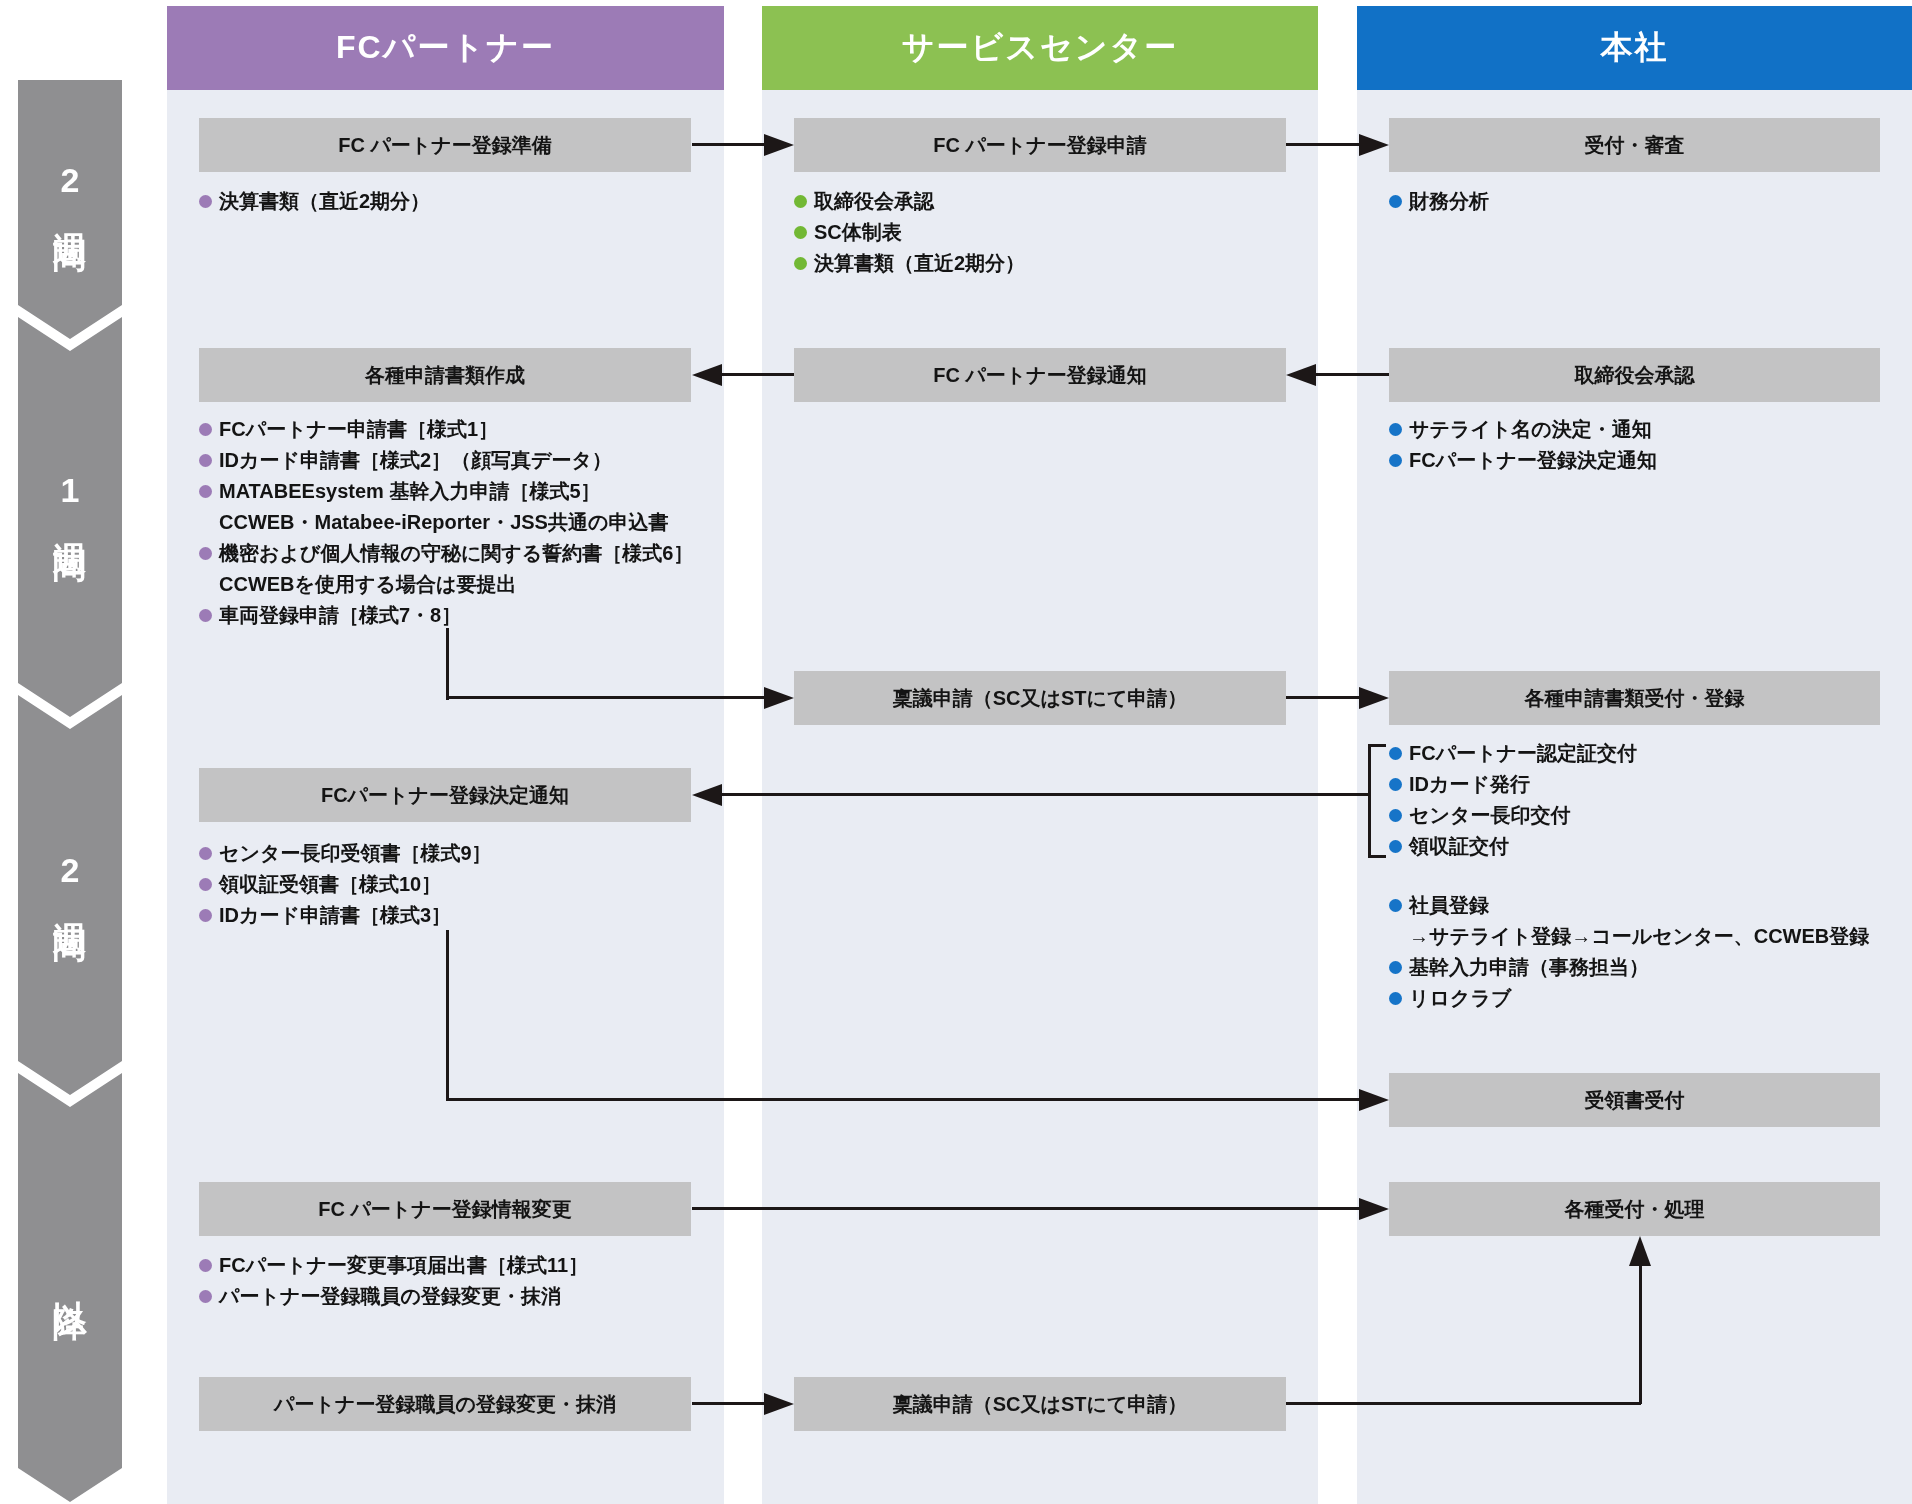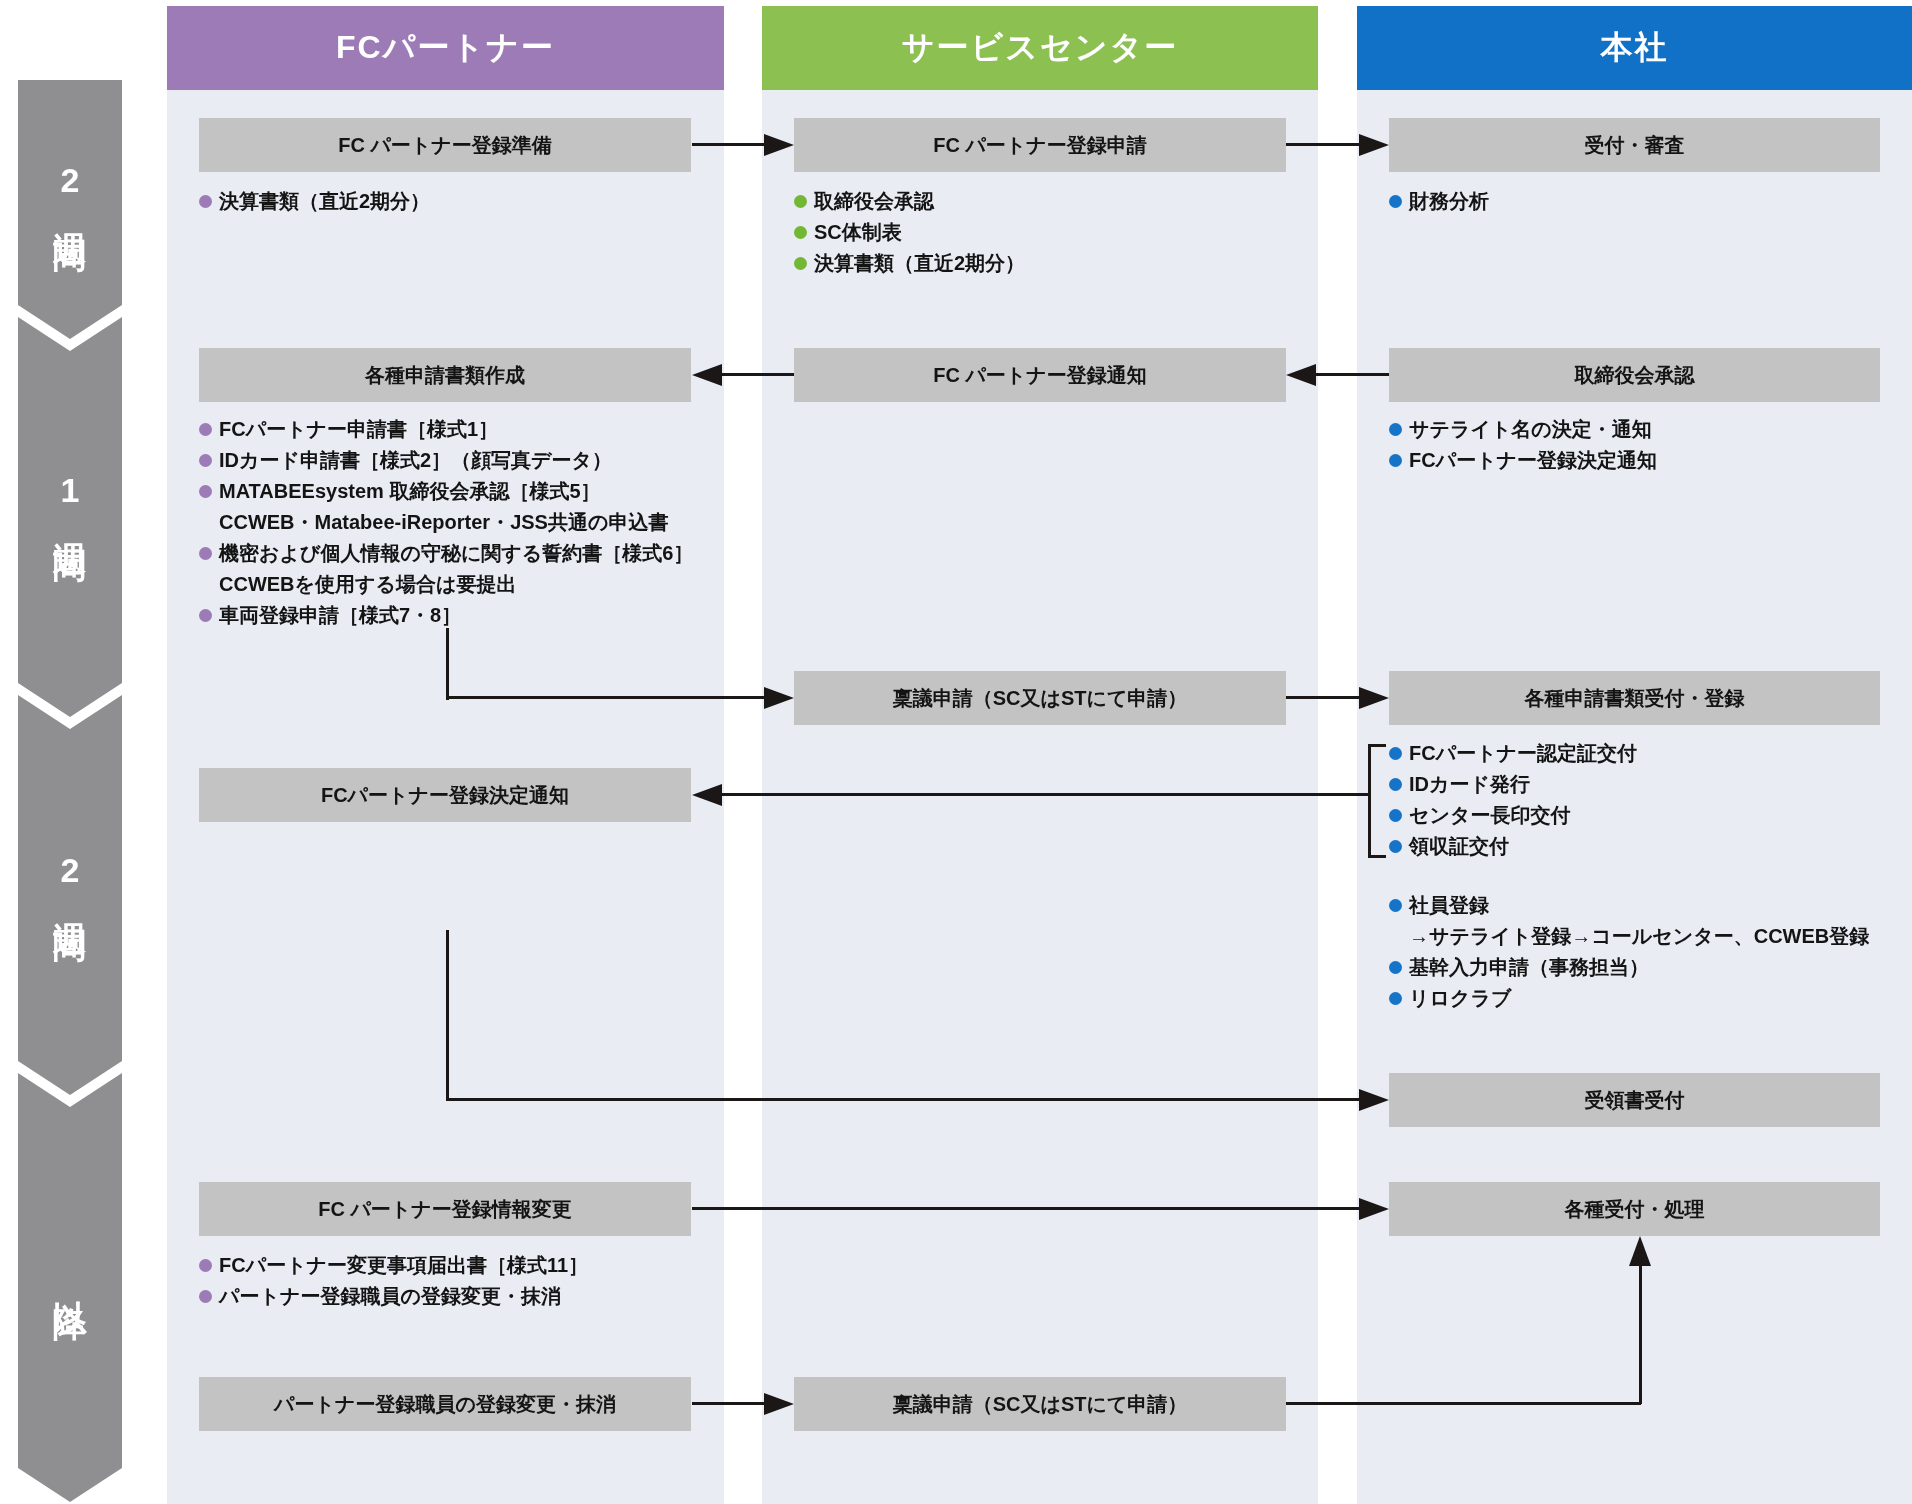--- a/index.html
+++ b/index.html
@@ -120,21 +120,21 @@
     <div class="bline">
         <span class="dot"></span>
         <span>FCパートナー申請書［様式1］</span>
       </div>
     <div class="bline">
         <span class="dot"></span>
         <span>IDカード申請書［様式2］（顔写真データ）</span>
       </div>
     <div class="bline">
         <span class="dot"></span>
-        <span>MATABEEsystem 取締役会承認［様式5］</span>
+        <span>MATABEEsystem 基幹入力申請［様式5］</span>
       </div>
     <div class="bline sub">
         <span>CCWEB・Matabee-iReporter・JSS共通の申込書</span>
       </div>
     <div class="bline">
         <span class="dot"></span>
         <span>機密および個人情報の守秘に関する誓約書［様式6］</span>
       </div>
     <div class="bline sub">
         <span>CCWEBを使用する場合は要提出</span>
@@ -168,20 +168,34 @@
     <div class="bline">
         <span class="dot"></span>
         <span>センター長印交付</span>
       </div>
     <div class="bline">
         <span class="dot"></span>
         <span>領収証交付</span>
       </div>
   </div>
 
+  <div class="bullets g-fc" style="left:199px;top:838px">
+    <div class="bline">
+        <span class="dot"></span>
+        <span>センター長印受領書［様式9］</span>
+      </div>
+    <div class="bline">
+        <span class="dot"></span>
+        <span>領収証受領書［様式10］</span>
+      </div>
+    <div class="bline">
+        <span class="dot"></span>
+        <span>IDカード申請書［様式3］</span>
+      </div>
+  </div>
 
   <div class="bullets g-ho" style="left:1389px;top:890px">
     <div class="bline">
         <span class="dot"></span>
         <span>社員登録</span>
       </div>
     <div class="bline sub">
         <span>→サテライト登録→コールセンター、CCWEB登録</span>
       </div>
     <div class="bline">

